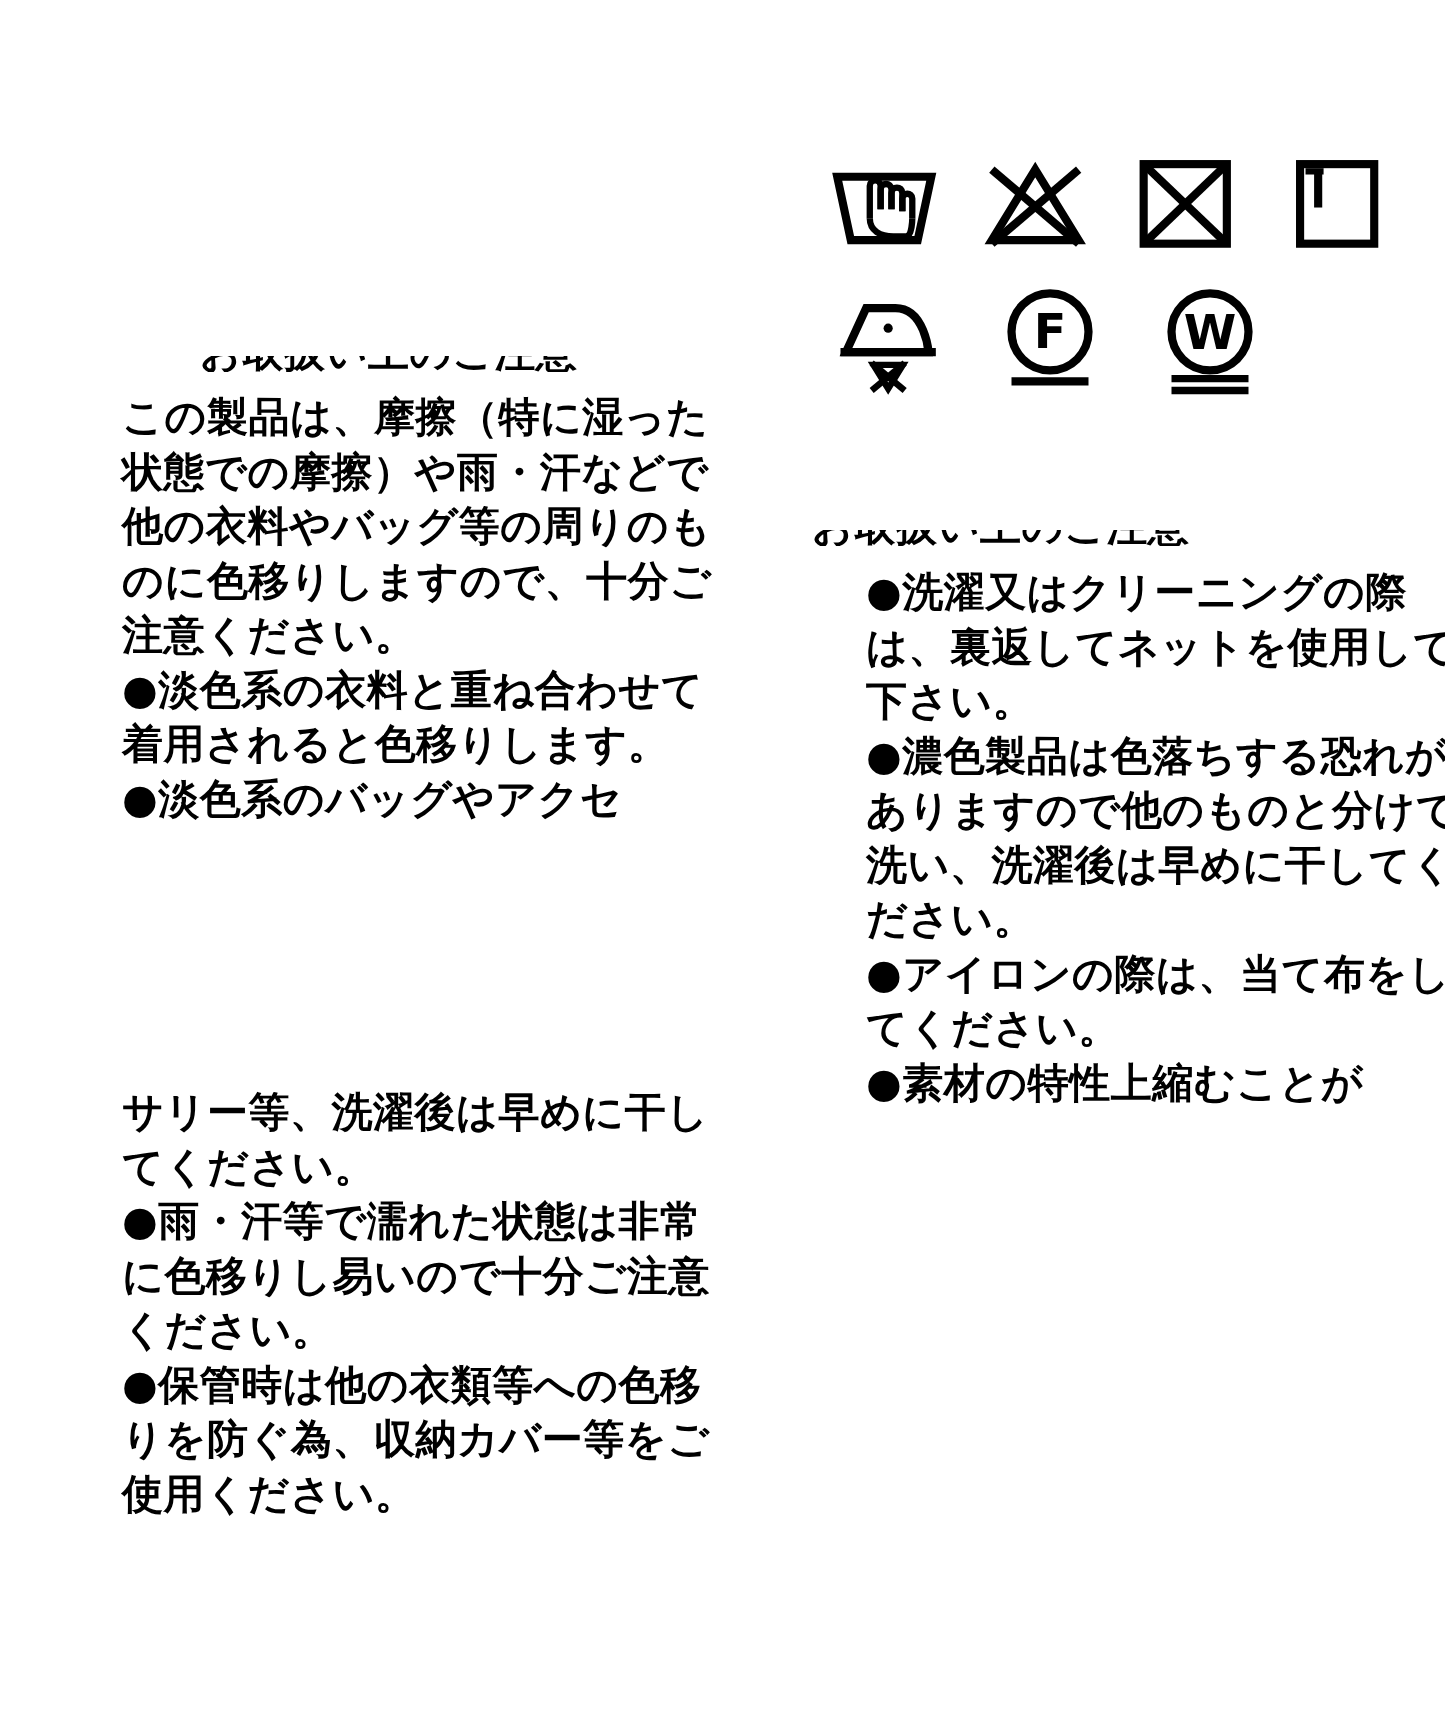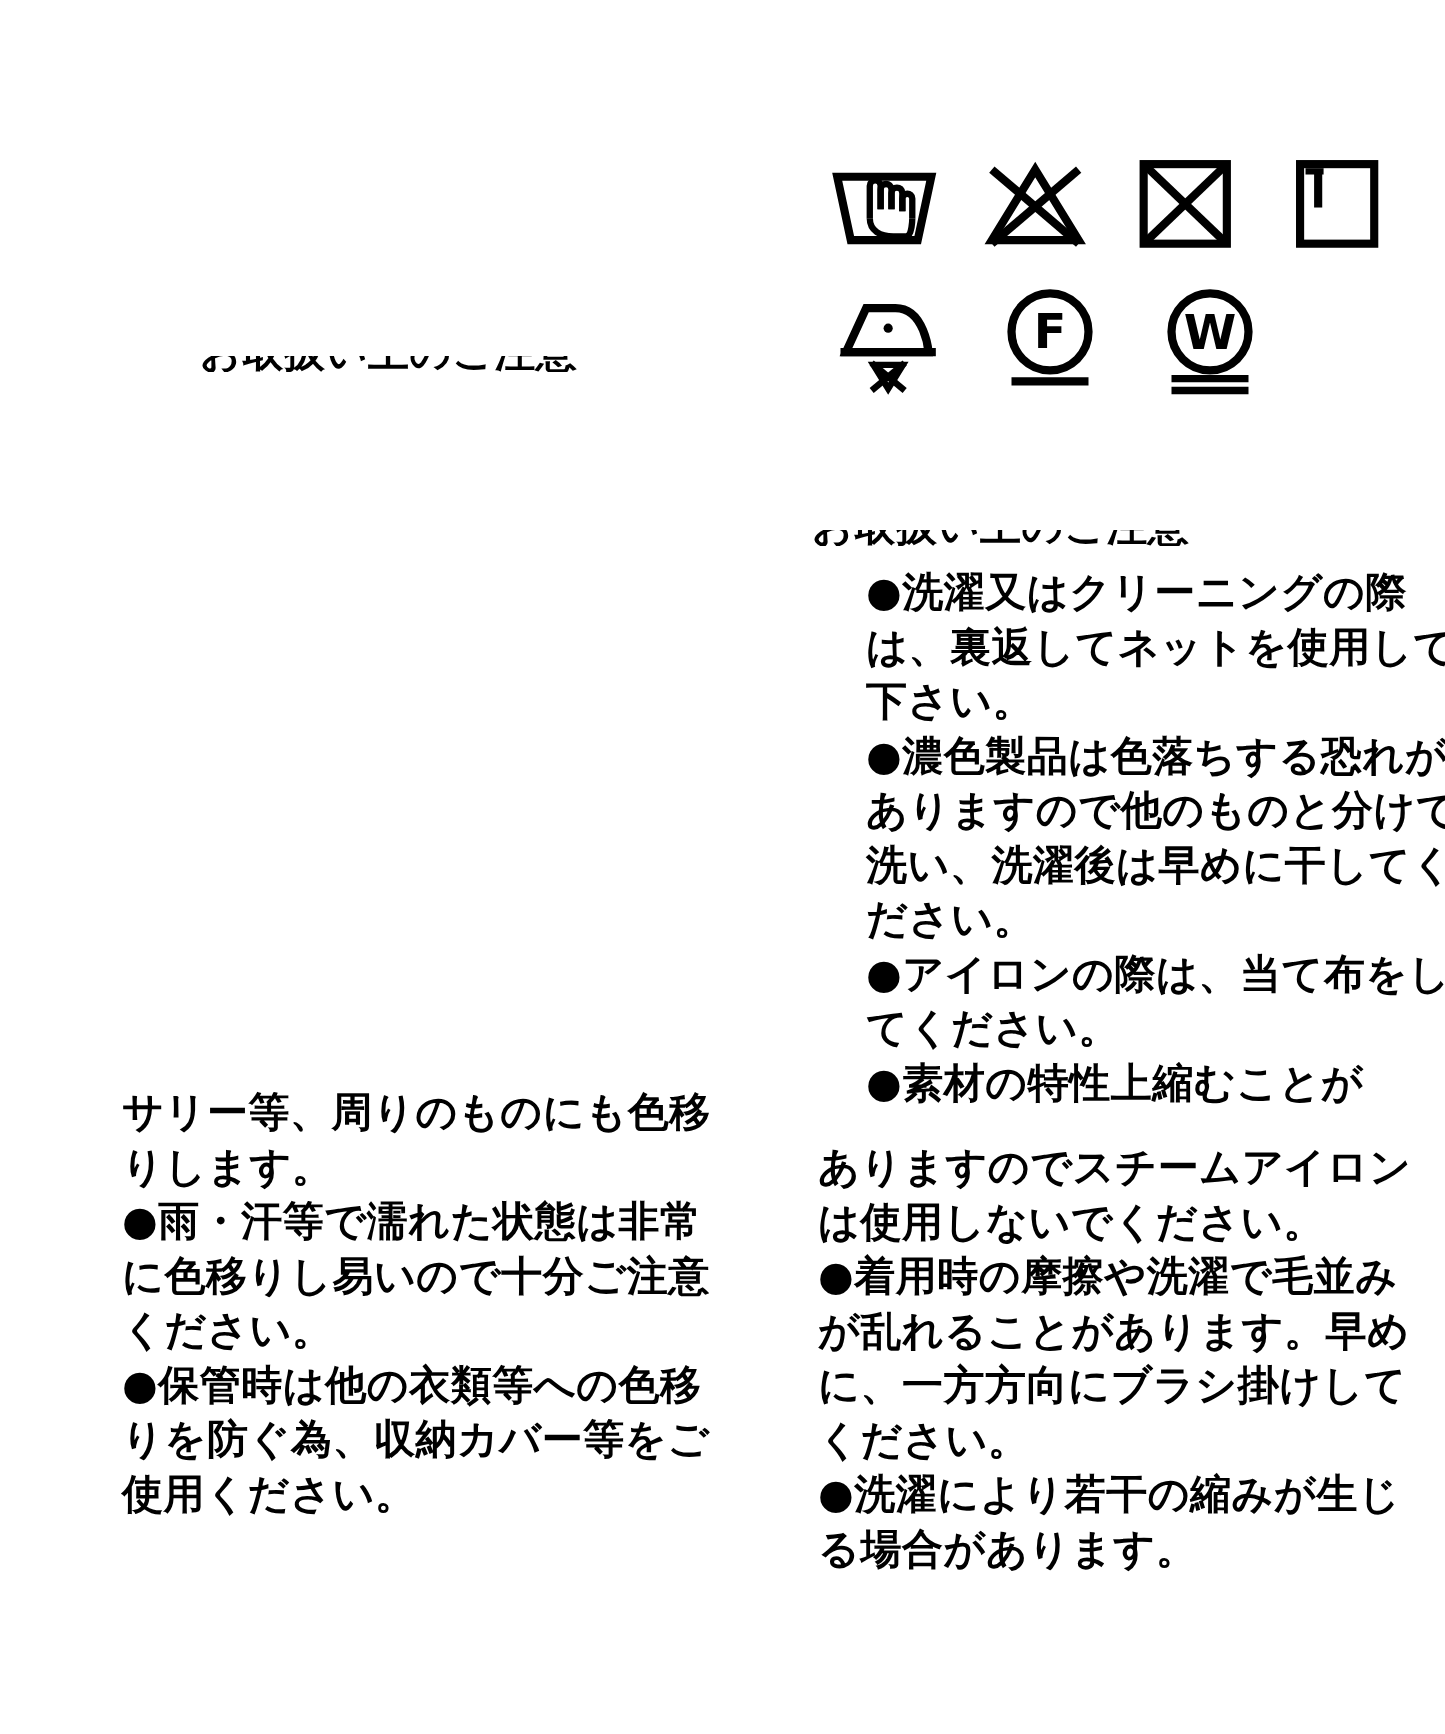--- a/index.html
+++ b/index.html
@@ -168,27 +168,27 @@
     </div>
   </div>
 
   <div class="clipped-heading clip-left">
     <span>お取扱い上のご注意</span>
   </div>
   <div class="clipped-heading clip-right">
     <span>お取扱い上のご注意</span>
   </div>
 
+  <div class="col col-left-top">この製品は、摩擦（特に湿った状態での摩擦）や雨・汗などで他の衣料やバッグ等の周りのものに色移りしますので、十分ご注意ください。
+●淡色系の衣料と重ね合わせて着用されると色移りします。
+●淡色系のバッグやアクセ</div>
 
-  <div class="col col-left-bottom">サリー等、周りのものにも色移りします。
+  <div class="col col-left-bottom">サリー等、洗濯後は早めに干してください。
 ●雨・汗等で濡れた状態は非常に色移りし易いので十分ご注意ください。
 ●保管時は他の衣類等への色移りを防ぐ為、収納カバー等をご使用ください。</div>
 
   <div class="col col-right-top">●洗濯又はクリーニングの際は、裏返してネットを使用して下さい。
 ●濃色製品は色落ちする恐れがありますので他のものと分けて洗い、洗濯後は早めに干してください。
 ●アイロンの際は、当て布をしてください。
 ●素材の特性上縮むことが</div>
 
-  <div class="col col-right-bottom">ありますのでスチームアイロンは使用しないでください。
-●着用時の摩擦や洗濯で毛並みが乱れることがあります。早めに、一方方向にブラシ掛けしてください。
-●洗濯により若干の縮みが生じる場合があります。</div>
 
 </div>
 
 </body></html>

